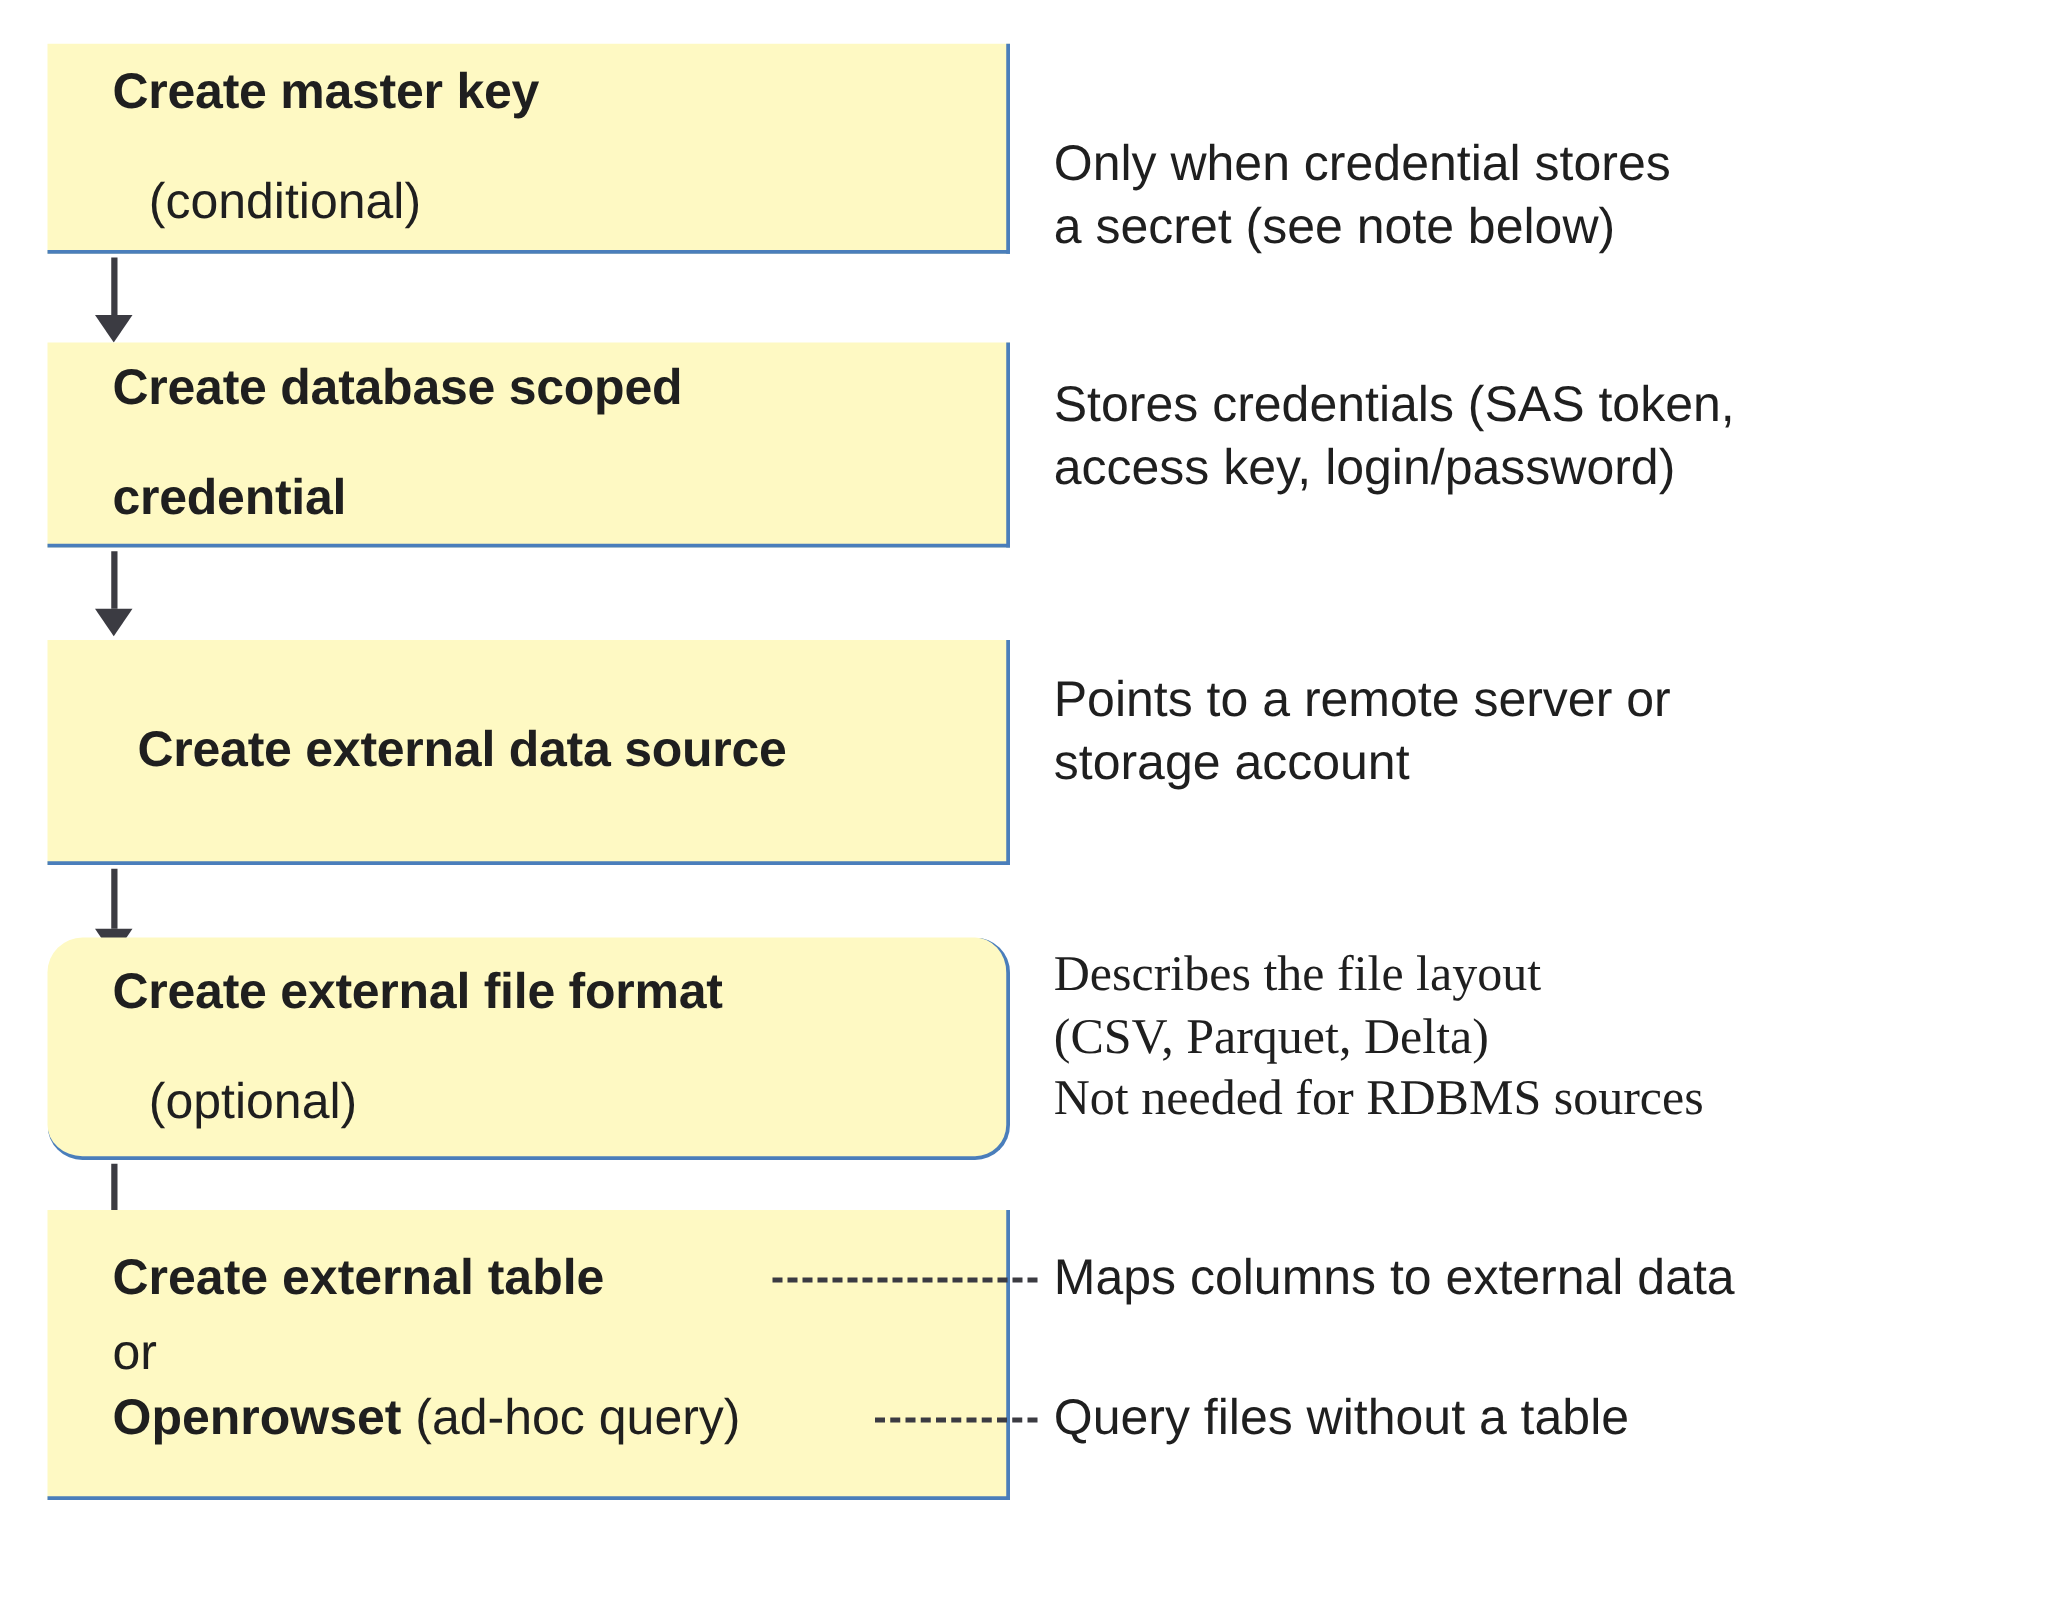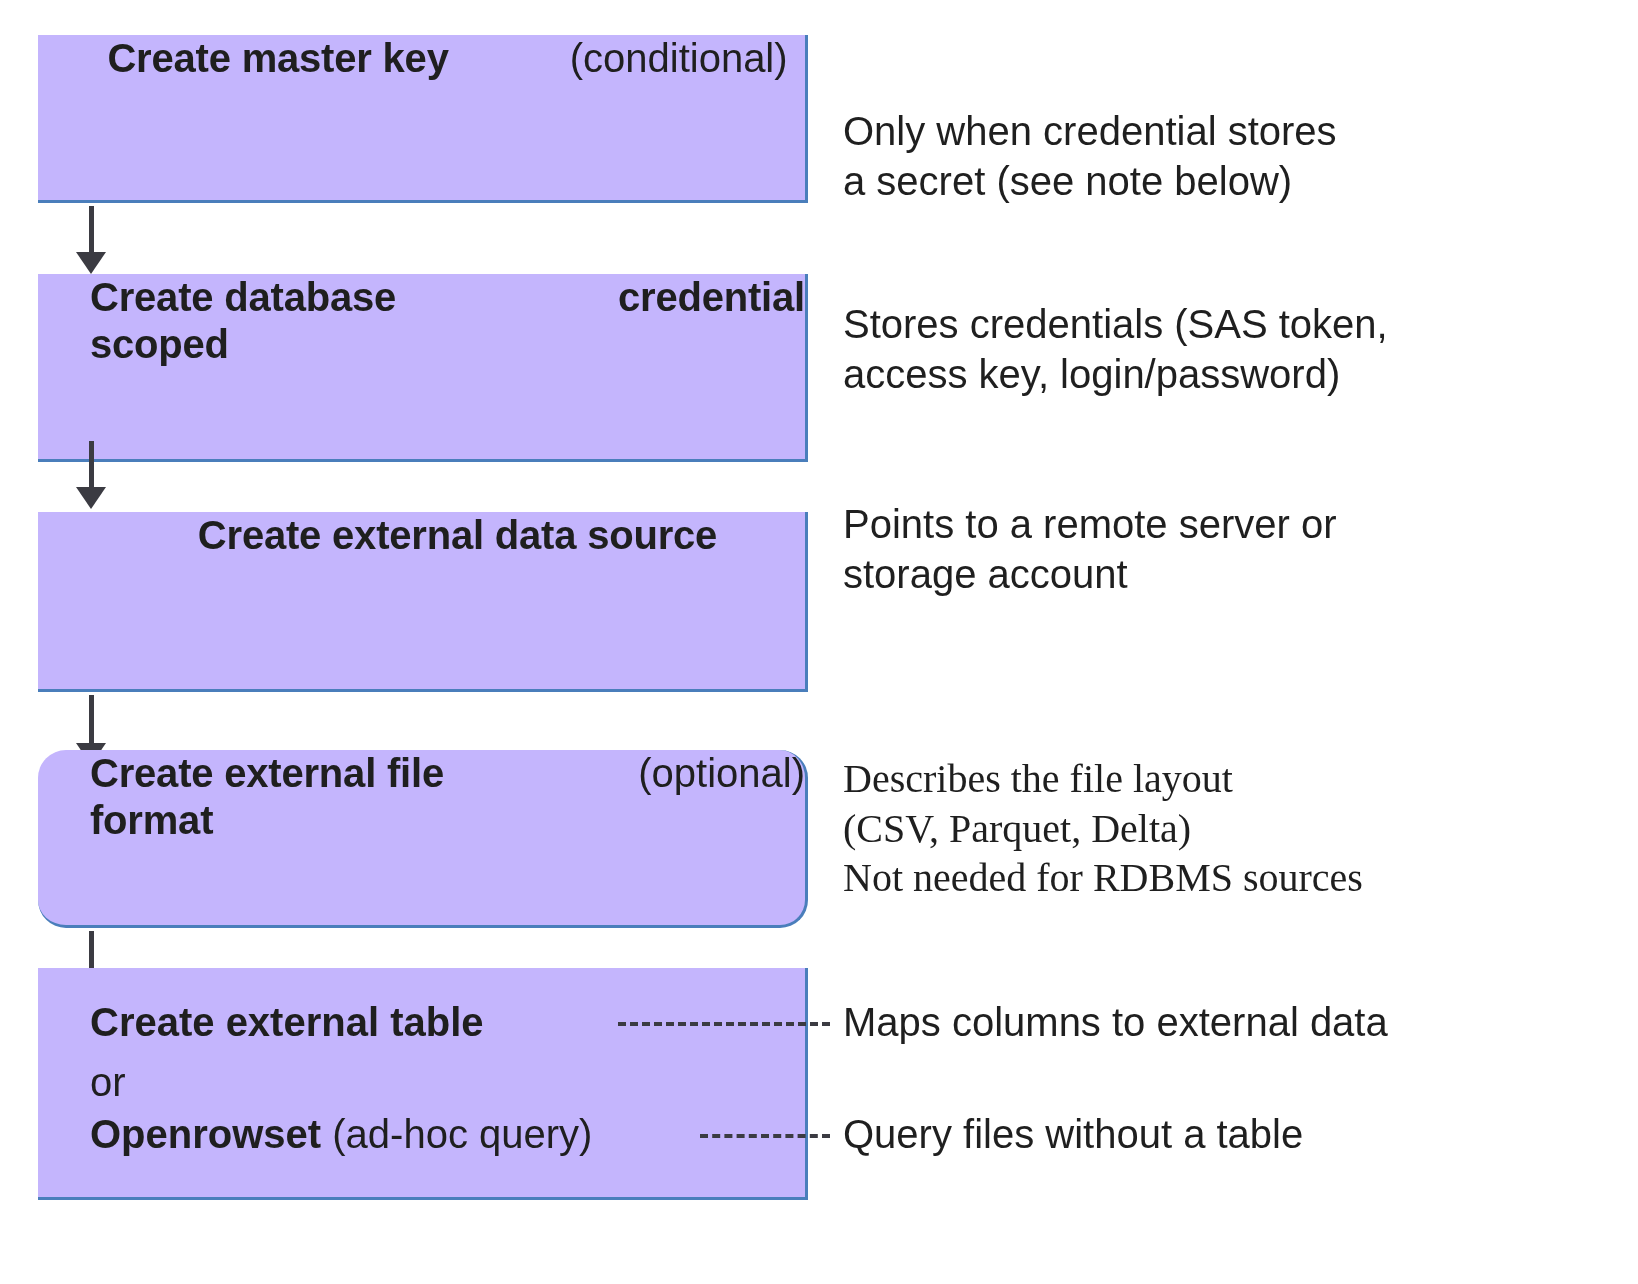--- a/index.html
+++ b/index.html
@@ -19,26 +19,26 @@
     position: relative;
     width: 1638px;
     height: 1284px;
   }
 
   
   .step-box {
     position: absolute;
     left: 38px;
     width: 770px;
-    background: #c4b5fd;
+    background: #fef9c3;
     border-right: 3px solid #4a7ebb;
     border-bottom: 3px solid #4a7ebb;
     box-sizing: border-box;
     display: flex;
-    flex-direction: row;
+    flex-direction: column;
     justify-content: center;
     gap: 40px;
   }
 
   .step-title {
     font-weight: bold;
     font-size: 40px;
     line-height: 1.18;
     letter-spacing: -0.2px;
     padding-left: 52px;
@@ -114,36 +114,36 @@
     <div class="step-sub">(conditional)</div>
   </div>
   <div class="desc" style="top:66px;margin-top:41px;">Only when credential stores
 a secret (see note below)</div>
 
   <div class="connector" style="top:206px; height:68px;">
     <div class="stem" style="height:46px;"></div>
     <div class="head" style="top:46px;"></div>
   </div>
 
-  <div class="step-box" style="top:274px; height:188px;">
+  <div class="step-box" style="top:274px; height:164px;">
     <div class="step-title">Create database scoped</div>
     <div class="step-title">credential</div>
   </div>
   <div class="desc" style="top:300px;">Stores credentials (SAS token,
 access key, login/password)</div>
 
   <div class="connector" style="top:441px; height:70px;">
     <div class="stem" style="height:46px;"></div>
     <div class="head" style="top:46px;"></div>
   </div>
 
   <div class="step-box" style="top:512px; height:180px;padding-left:20px;">
     <div class="step-title">Create external data source</div>
   </div>
-  <div class="desc" style="top:500px;">Points to a remote server or
+  <div class="desc" style="top:536px;">Points to a remote server or
 storage account</div>
 
   <div class="connector" style="top:695px; height:72px;">
     <div class="stem" style="height:48px;"></div>
     <div class="head" style="top:48px;"></div>
   </div>
 
   <div class="step-box" style="top:750px; height:178px;border-radius:28px;">
     <div class="step-title">Create external file format</div>
     <div class="step-sub">(optional)</div>

